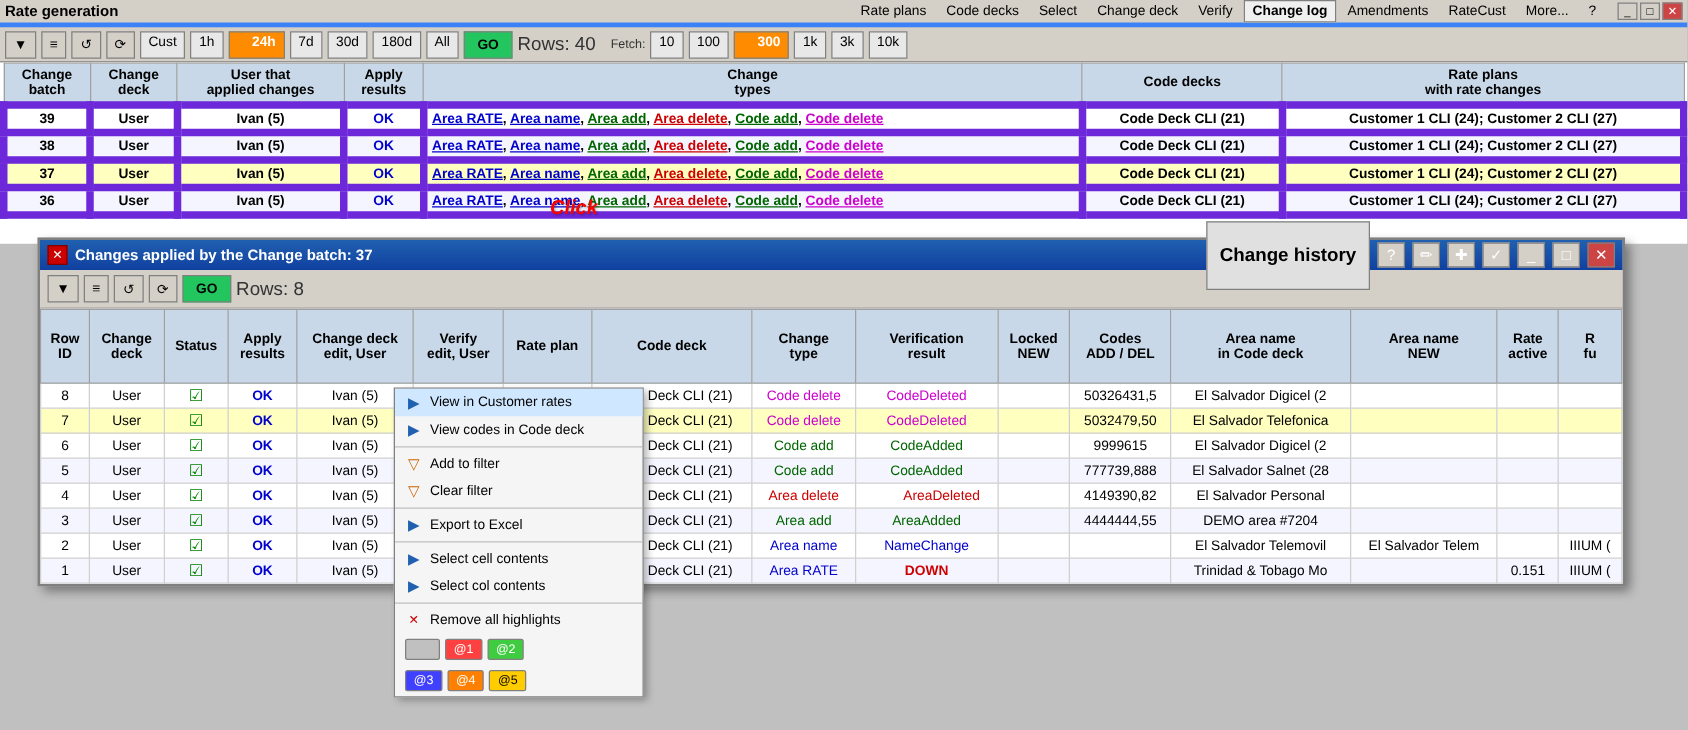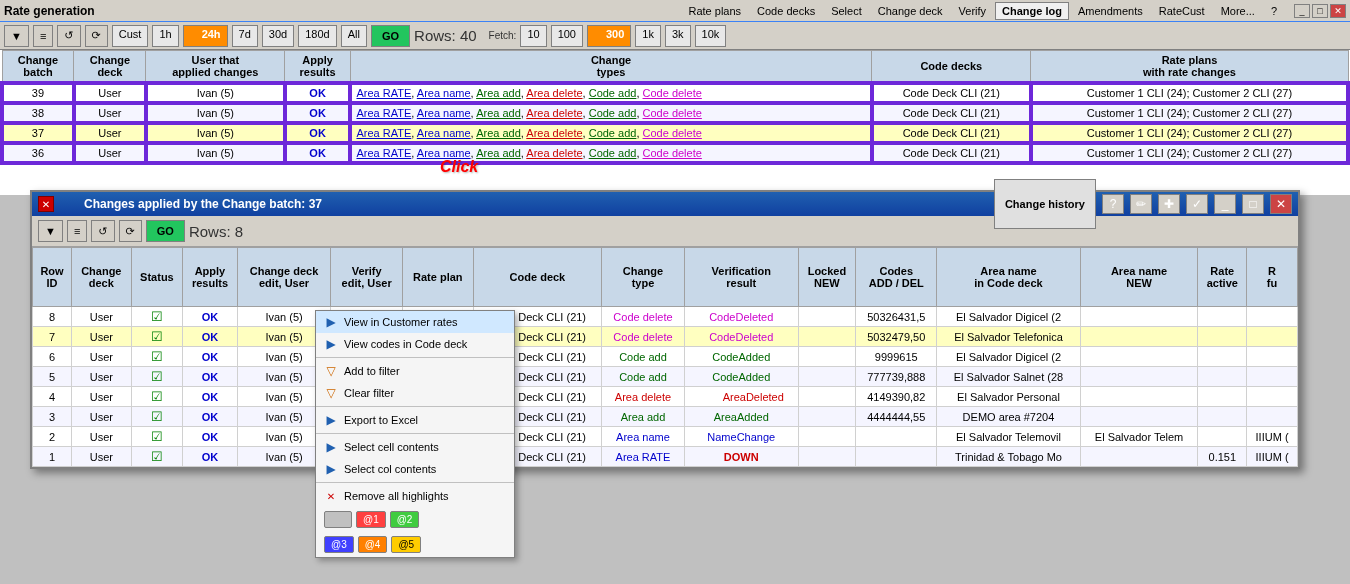--- a/index.html
+++ b/index.html
@@ -1,21 +1,21 @@
 <!DOCTYPE html>
 <html><head>
   <meta charset="utf-8">
   <style>
     * { box-sizing: border-box; margin: 0; padding: 0; }
     body { font-family: Arial, sans-serif; font-size: 11px; background: #c0c0c0; width: 1350px; height: 584px; overflow: hidden; }
 
     
     .top-bar {
       background: #d4d0c8;
-      border-bottom: 1px solid #3b82f6;
+      border-bottom: 4px solid #3b82f6;
       display: flex;
       align-items: center;
       height: 22px;
       padding: 0 4px;
       gap: 2px;
     }
     .app-title {
       font-weight: bold;
       font-size: 12px;
       margin-right: 10px;
@@ -109,24 +109,25 @@
     }
     table.main-table th {
       background: #c8d8e8;
       border: 1px solid #a0a0a0;
       padding: 3px 4px;
       text-align: center;
       font-weight: bold;
       vertical-align: middle;
     }
     table.main-table td {
-      border: 4px solid #6d28d9;
+      border: 6px solid #6d28d9;
       padding: 2px 4px;
       text-align: center;
       vertical-align: middle;
+      font-weight: bold;
     }
     table.main-table tr:nth-child(even) td { background: #f5f5ff; }
     table.main-table tr:nth-child(odd) td { background: #fff; }
     tr.row-37 td { background: #ffffc0 !important; }
 
     .ok-badge {
       color: #0000cc;
       font-weight: bold;
     }
 
@@ -152,21 +153,20 @@
       display: flex;
       align-items: center;
       padding: 3px 6px;
       height: 24px;
       gap: 6px;
     }
     .overlay-title {
       font-weight: bold;
       font-size: 12px;
       flex: 1;
-      margin-left: 24px;
     }
     .overlay-close-icon {
       width: 16px; height: 16px;
       background: #cc0000;
       color: white;
       border: 1px solid #800000;
       cursor: pointer;
       display: flex; align-items: center; justify-content: center;
       font-size: 10px;
     }
@@ -176,21 +176,21 @@
       padding: 4px 6px;
       gap: 4px;
       background: #d4d0c8;
       border-bottom: 1px solid #a0a0a0;
     }
     .change-history-btn {
       padding: 18px 10px;
       border: 1px solid #808080;
       background: #e0e0e0;
       cursor: pointer;
-      font-size: 11px;
+      font-size: 15px;
       font-weight: bold;
     }
     .overlay-btn {
       width: 22px; height: 20px;
       border: 1px solid #808080;
       background: #d4d0c8;
       cursor: pointer;
       display: flex; align-items: center; justify-content: center;
       font-size: 12px;
     }

